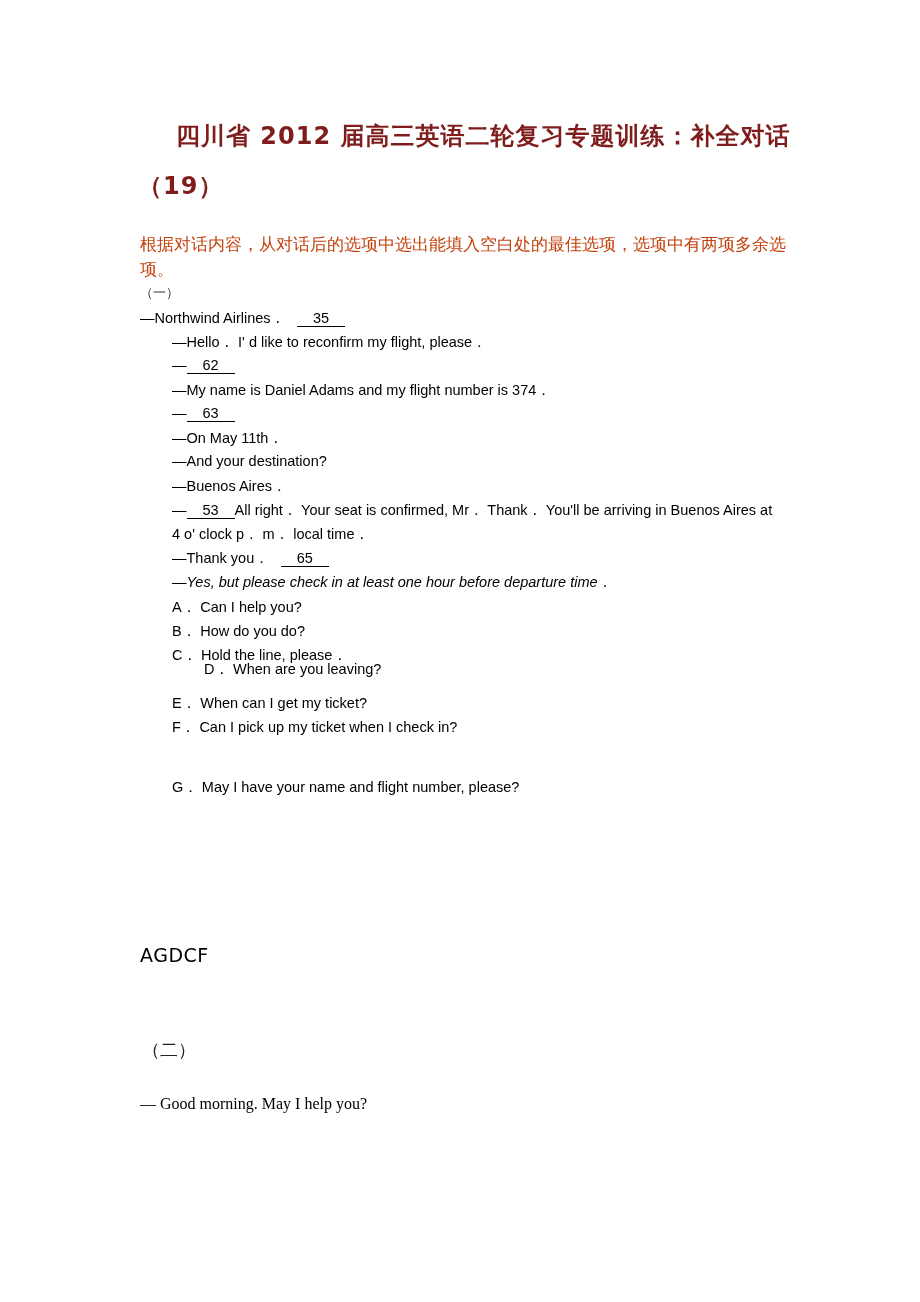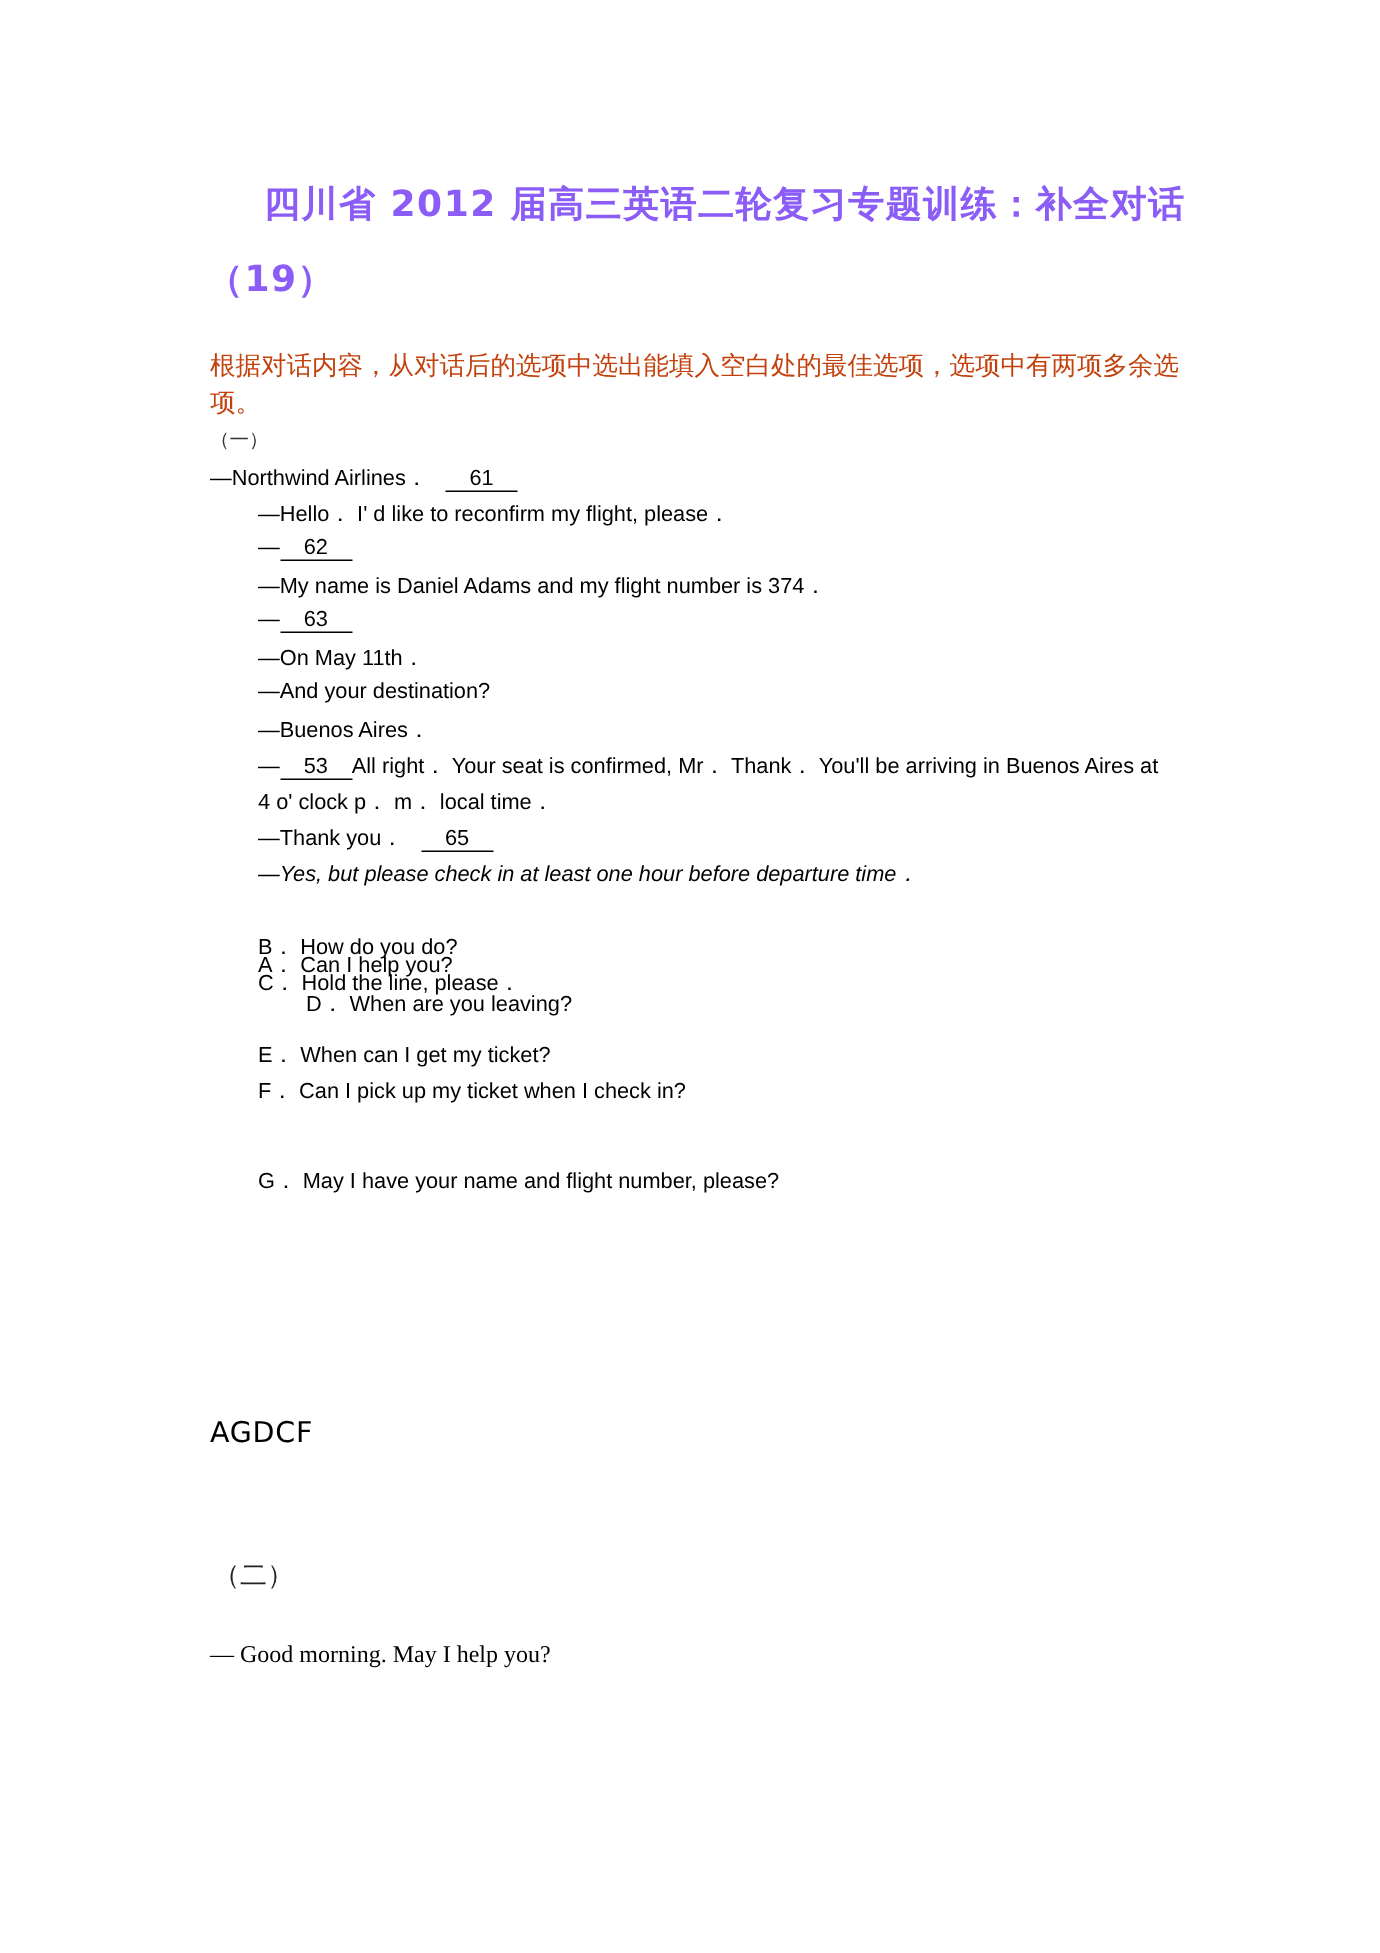--- a/index.html
+++ b/index.html
@@ -1,18 +1,18 @@
 <!DOCTYPE html>
 <html><head>
   <meta charset="utf-8">
   <style>
     html, body { margin: 0; padding: 0; background: #ffffff; }
     body { width: 920px; height: 1302px; position: relative; overflow: hidden; font-family: "Liberation Sans", "DejaVu Sans", sans-serif; color: #000; }
     .abs { position: absolute; white-space: nowrap; }
-    .title { color: #8b5cf6; font-weight: bold; font-size: 24px; font-family: "DejaVu Sans", sans-serif; letter-spacing: 1px; }
+    .title { color: #7f1d1d; font-weight: bold; font-size: 24px; font-family: "DejaVu Sans", sans-serif; letter-spacing: 1px; }
     .instr { color: #c2410c; font-size: 17px; font-family: "DejaVu Sans", sans-serif; line-height: 25px; white-space: normal; width: 660px; }
     .sec { font-size: 13px; color: #333; font-family: "DejaVu Sans", sans-serif; }
     .line { font-size: 14.5px; font-family: "Liberation Sans", sans-serif; }
     .blank { display: inline-block; border-bottom: 1px solid #000; text-align: center; line-height: 15px; }
     .answer { font-size: 19px; font-family: "DejaVu Sans", sans-serif; letter-spacing: 0.5px; }
     .sec2 { font-size: 18px; font-family: "DejaVu Sans", sans-serif; color: #222; }
     .serif { font-family: "Liberation Serif", serif; font-size: 16px; }
   </style>
 </head>
 <body>
@@ -21,21 +21,21 @@
 
   <div class="abs title" style="left:176px; top:120px;">四川省 2012 届高三英语二轮复习专题训练：补全对话</div>
   <div class="abs title" style="left:138px; top:170px;">（19）</div>
 
   <div class="abs instr" style="left:140px; top:232px;">根据对话内容，从对话后的选项中选出能填入空白处的最佳选项，选项中有两项多余选项。</div>
 
   <div class="abs sec" style="left:140px; top:284px;">（一）</div>
 
   <div class="abs line" style="left:140px; top:309px;">
     <span>—</span><span>Northwind Airlines．</span>
-    <span class="blank" style="width:48px; margin-left:8px;">61</span>
+    <span class="blank" style="width:48px; margin-left:8px;">35</span>
   </div>
 
   <div class="abs line" style="left:172px; top:333px;">
     <span>—</span><span>Hello． I' d like to reconfirm my flight, please．</span>
   </div>
 
   <div class="abs line" style="left:172px; top:357px;">
     <span>—</span><span class="blank" style="width:48px;">62</span>
   </div>
 
@@ -69,21 +69,21 @@
 
   <div class="abs line" style="left:172px; top:549px;">
     <span>—</span><span>Thank you．</span>
     <span class="blank" style="width:48px; margin-left:8px;">65</span>
   </div>
 
   <div class="abs line" style="left:172px; top:573px;font-style:italic;">
     <span>—</span><span>Yes, but please check in at least one hour before departure time．</span>
   </div>
 
-  <div class="abs line" style="left:172px; top:598px;margin-top:36px;">
+  <div class="abs line" style="left:172px; top:598px;">
     <span>A．</span>&nbsp;<span>Can I help you?</span>
   </div>
   <div class="abs line" style="left:172px; top:622px;">
     <span>B．</span>&nbsp;<span>How do you do?</span>
   </div>
   <div class="abs line" style="left:172px; top:646px;">
     <span>C．</span>&nbsp;<span>Hold the line, please．</span>
   </div>
   <div class="abs line" style="left:172px; top:660px;margin-left:32px;">
     <span>D．</span>&nbsp;<span>When are you leaving?</span>

